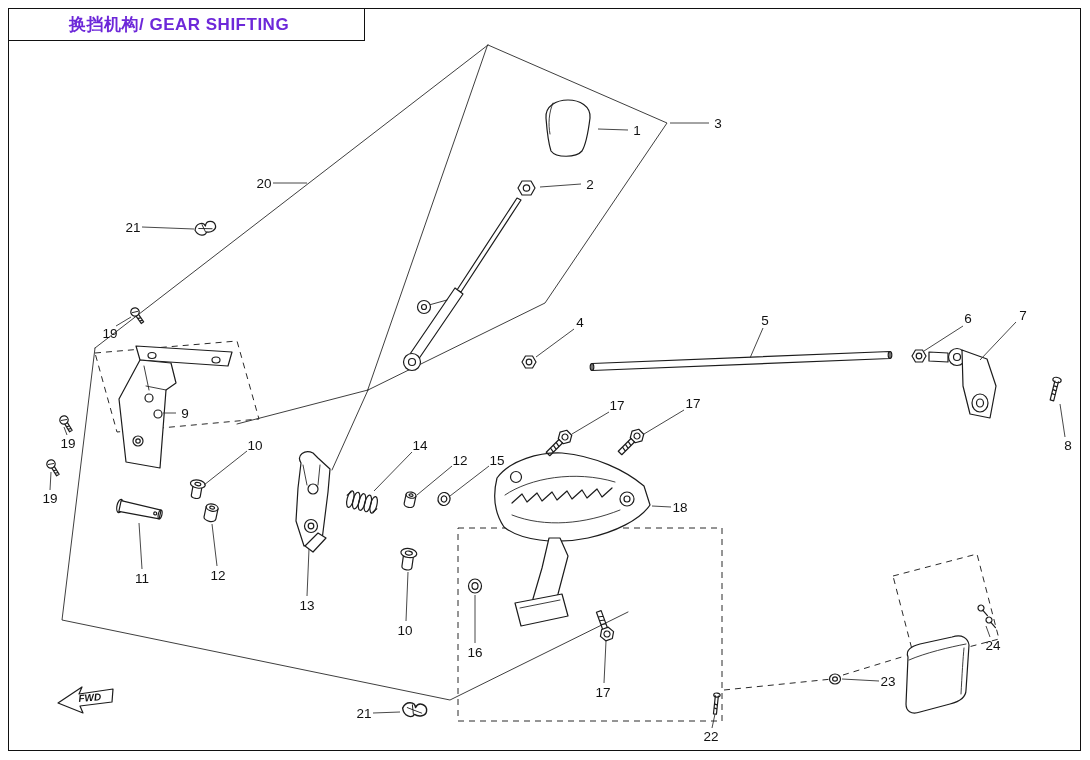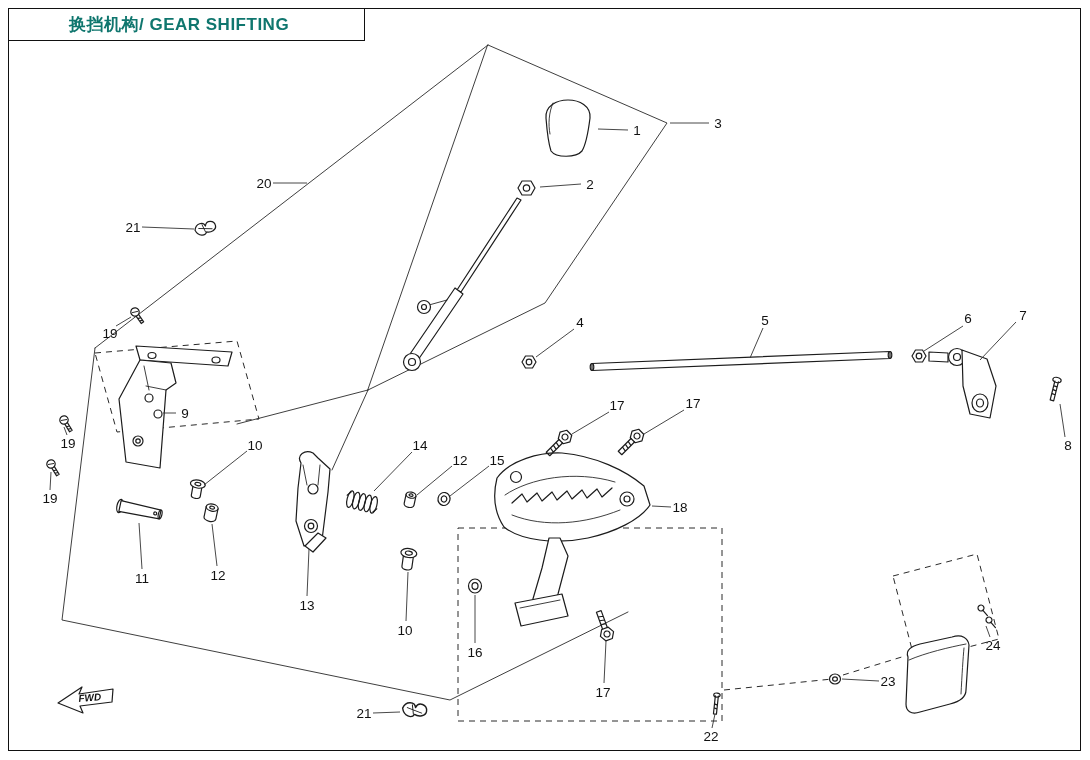--- a/index.html
+++ b/index.html
@@ -3,21 +3,21 @@
 <meta charset="utf-8">
 <style>
   html,body{margin:0;padding:0;background:#fff;}
   .page{position:relative;width:1090px;height:760px;background:#fff;overflow:hidden;
         font-family:"Liberation Sans",sans-serif;}
   .frame{position:absolute;left:8px;top:8px;width:1073px;height:743px;
          border:1.5px solid #111;box-sizing:border-box;}
   .title-box{position:absolute;left:8px;top:8px;width:357px;height:33px;
          border:1.5px solid #111;box-sizing:border-box;background:#fff;
          display:flex;align-items:center;padding-left:60px;
-         font-size:17px;font-weight:bold;color:#0f766e;letter-spacing:.5px;}
+         font-size:17px;font-weight:bold;color:#6d28d9;letter-spacing:.5px;}
   svg.diagram{position:absolute;left:0;top:0;}
   .ln{stroke:#1c1c1c;stroke-width:1.2;fill:none;stroke-linejoin:round;stroke-linecap:round;}
   .pt{stroke:#1c1c1c;stroke-width:1.2;fill:#ffffff;stroke-linejoin:round;}
   .thin{stroke-width:0.85;}
   .dash{stroke:#2a2a2a;stroke-width:1;fill:none;stroke-dasharray:6 5;}
   .leader{stroke:#333;stroke-width:0.9;}
   .callout{font-family:"Liberation Sans",sans-serif;font-size:13.5px;fill:#111;}
   .fwd-text{font-family:"Liberation Sans",sans-serif;font-size:10px;font-weight:bold;
             font-style:italic;fill:#111;text-anchor:middle;}
 </style>

